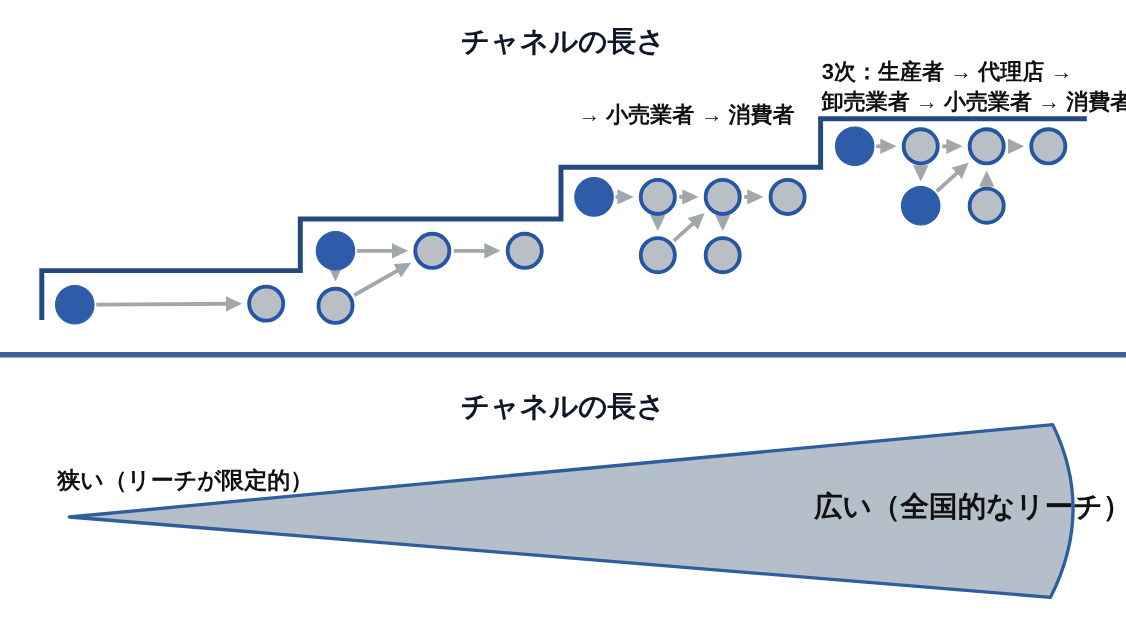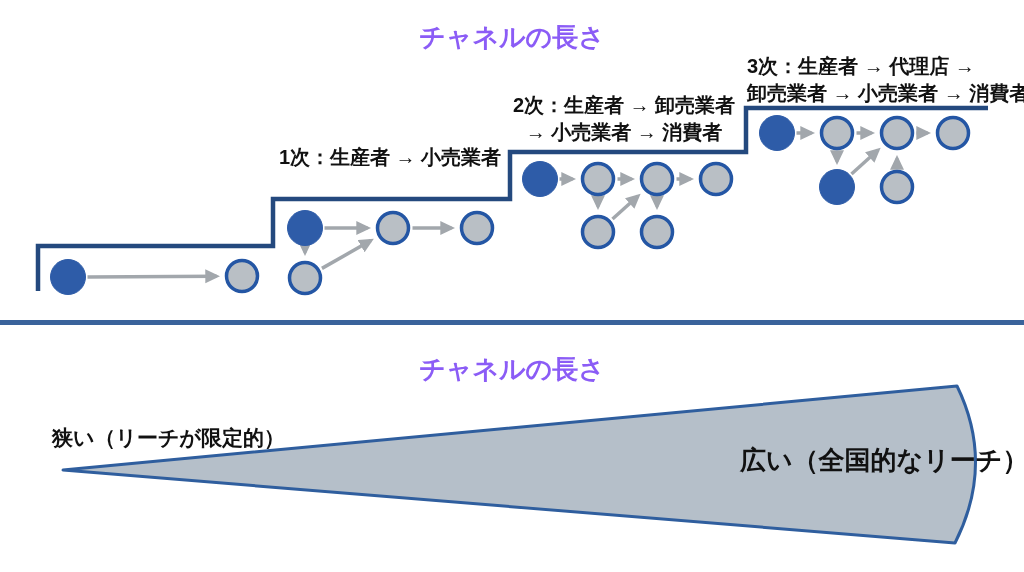--- a/index.html
+++ b/index.html
@@ -19,21 +19,21 @@
     font-weight: bold;
     white-space: nowrap;
     line-height: 27px;
     font-size: 20px;
   }
   .title {
     left: 0; width: 1024px;
     text-align: center;
     font-size: 26px;
     font-weight: bold;
-    color: #8b5cf6;
+    color: #0f172a;
   }
   .center { text-align: center; }
   #divider {
     left: 0; top: 320px;
     width: 1024px; height: 5px;
   }
   svg { display: block; }
 </style>
 </head>
 <body>
@@ -85,25 +85,23 @@
         <circle cx="837" cy="133" r="15.5" fill="#b9bfc5" stroke="#2456a4" stroke-width="3.5"></circle>
         <circle cx="897" cy="133" r="15.5" fill="#b9bfc5" stroke="#2456a4" stroke-width="3.5"></circle>
         <circle cx="953" cy="133" r="15.5" fill="#b9bfc5" stroke="#2456a4" stroke-width="3.5"></circle>
         <circle cx="837" cy="187" r="17.5" fill="#2e5ca8" stroke="#2e5ca8" stroke-width="1"></circle>
         <circle cx="897" cy="187" r="15.5" fill="#b9bfc5" stroke="#2456a4" stroke-width="3.5"></circle>
       </g>
   </svg>
 
 
   <div class="abs lbl center" style="left:276px; top:144px; width:228px;">
-    <div>1次：生産者 → 小売業者</div>
   </div>
 
   <div class="abs lbl center" style="left:512px; top:92px; width:224px;">
-    <div>2次：生産者 → 卸売業者</div>
     <div>→ 小売業者 → 消費者</div>
   </div>
 
   <div class="abs lbl" style="left:747px; top:53px;">
     <div>3次：生産者 → 代理店 →</div>
     <div>卸売業者 → 小売業者 → 消費者</div>
   </div>
 
   <div id="divider" class="abs" style="background: rgb(58, 99, 155);"></div>
 

